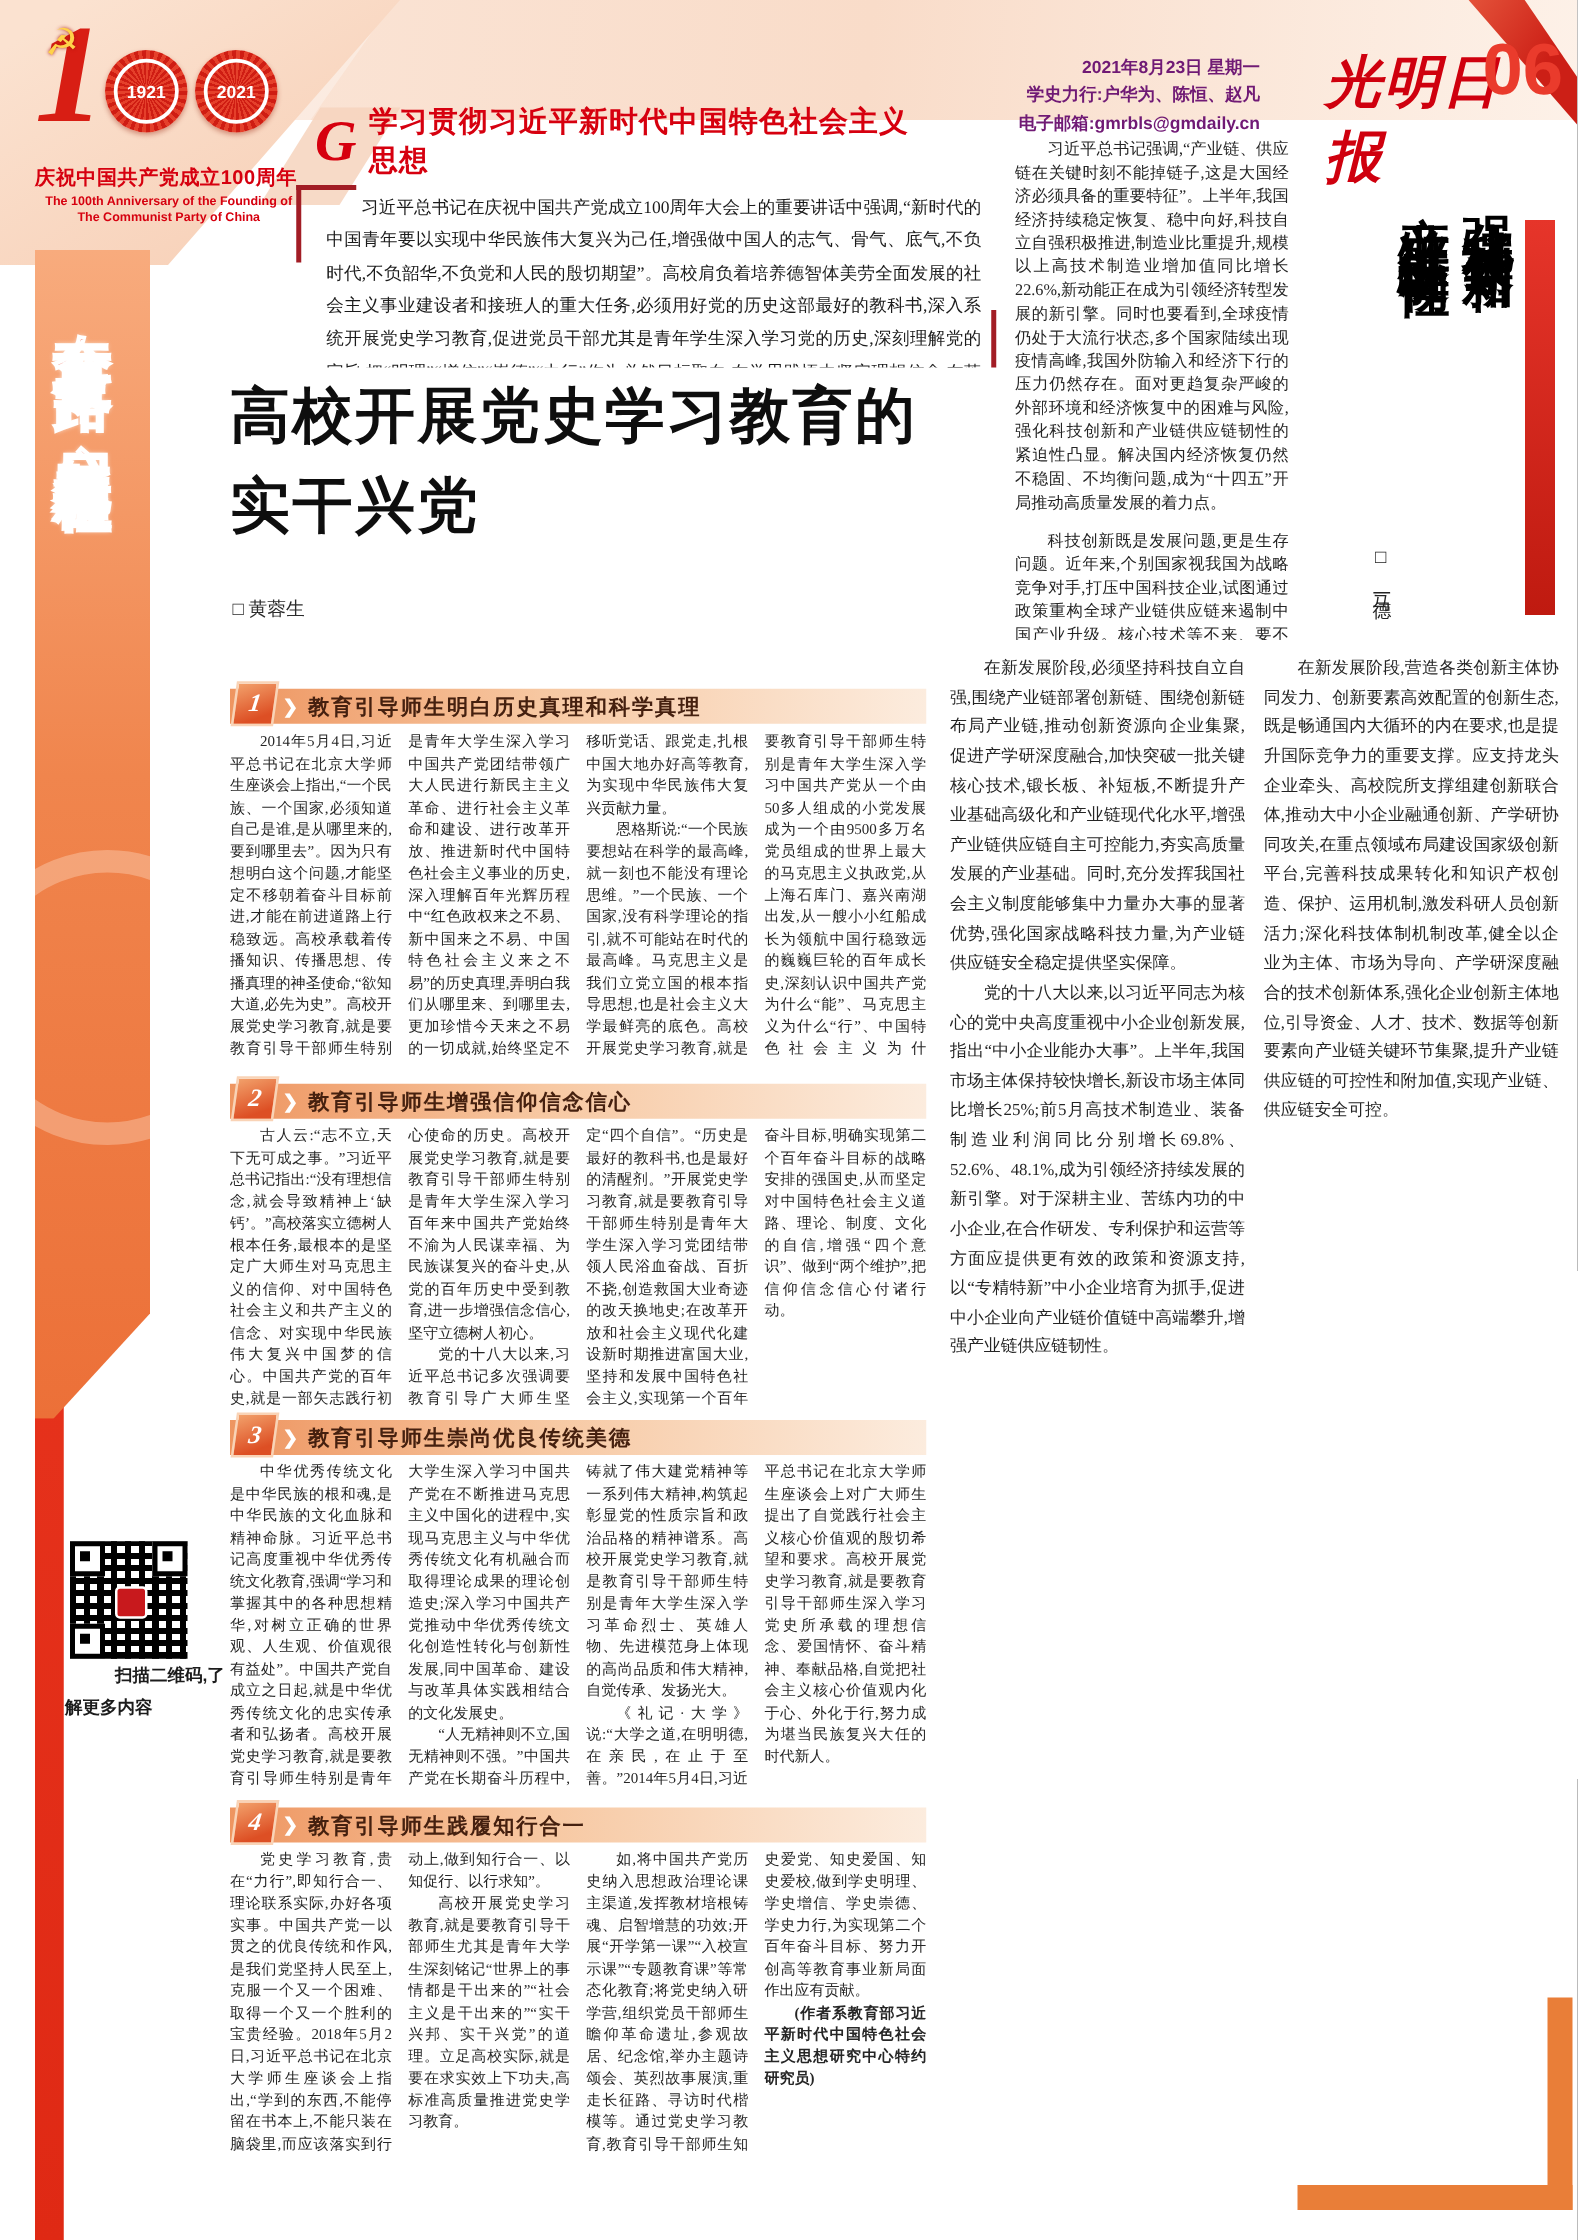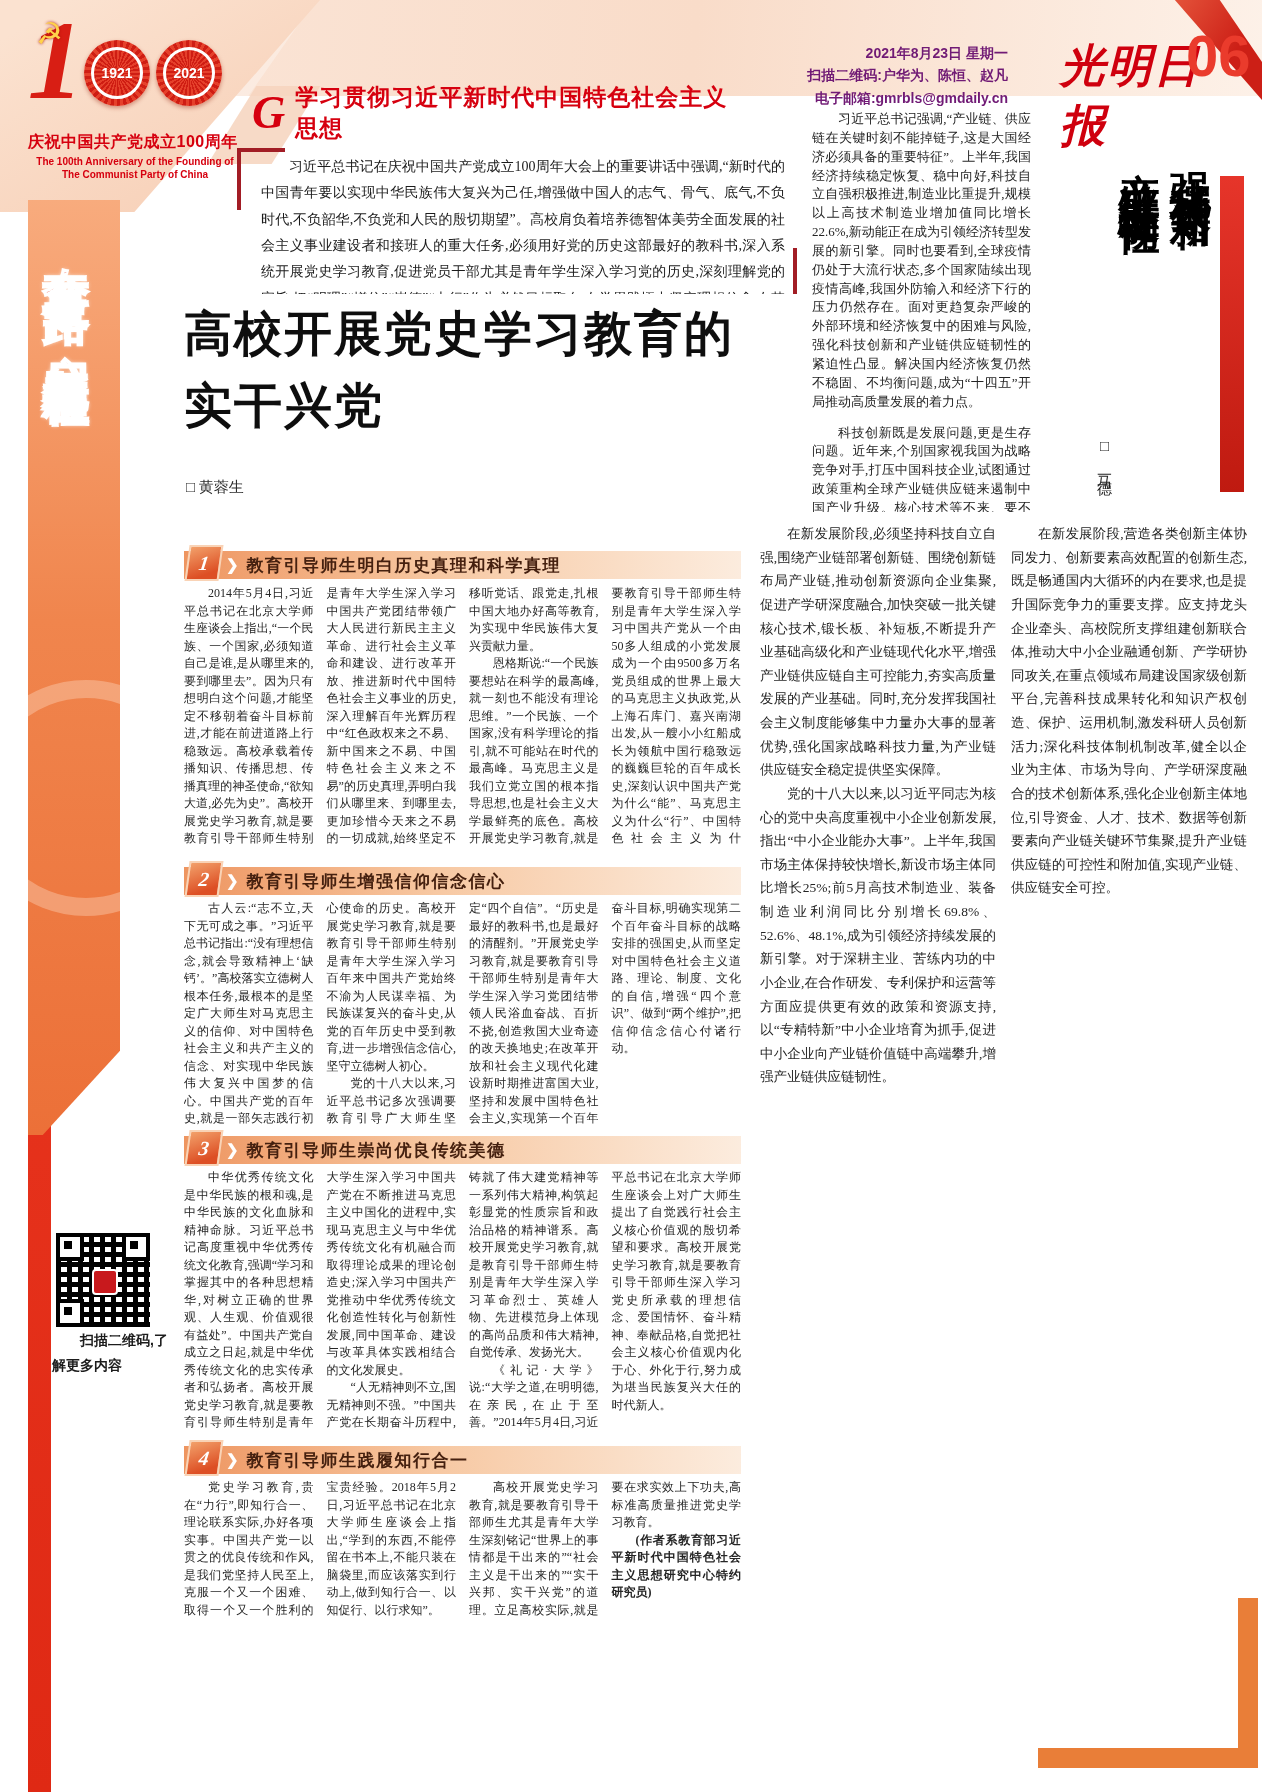--- a/index.html
+++ b/index.html
@@ -56,21 +56,21 @@
   .qr{position:absolute;left:56px;top:1233px;width:94px;height:94px;background:#fff;
     background-image:repeating-linear-gradient(0deg,#000 0 5px,transparent 5px 10px),
       repeating-linear-gradient(90deg,#000 0 5px,#fff 5px 11px);}
   .qr-f{position:absolute;width:20px;height:20px;border:4px solid #000;background:#fff;}
   .qr-f::after{content:"";position:absolute;left:4px;top:4px;width:8px;height:8px;background:#000;}
   .qr-f.tl{left:0;top:0;} .qr-f.tr{right:0;top:0;} .qr-f.bl{left:0;bottom:0;}
   .qr-c{position:absolute;left:36px;top:36px;width:22px;height:22px;background:#c8191d;
     border:2px solid #fff;border-radius:4px;}
   .qr-cap{position:absolute;left:52px;top:1328px;width:140px;font-size:14px;font-weight:700;
     color:#1c1c1c;line-height:1.75;}
-  .qr-cap div:first-child{text-indent:2em;}
+  .qr-cap div:first-child{text-indent:2em;padding-left:12px;}
   
   .g-banner{position:absolute;left:252px;top:88px;width:486px;height:50px;display:flex;align-items:center;}
   .g-mark{font-size:46px;line-height:1;font-weight:700;font-style:italic;color:#d6000f;
     font-family:"Liberation Serif",serif;margin-right:10px;}
   .g-title{font-size:23px;font-weight:900;color:#d6000f;letter-spacing:1px;}
   
   .quote{position:absolute;left:237px;top:142px;width:560px;height:154px;}
   .q-tl{position:absolute;left:0;top:6px;width:44px;height:58px;
     border-top:4px solid #a21d25;border-left:4px solid #a21d25;}
   .q-br{position:absolute;right:0;bottom:2px;width:4px;height:46px;background:#a21d25;}
@@ -124,21 +124,21 @@
 
   <div class="top-band"></div>
   <div class="band-stripe" style="left:120px"></div>
   <div class="band-stripe" style="left:210px;opacity:.6"></div>
   <div class="corner-peach"></div>
   <div class="g-stripe"></div>
   <div class="corner-ribbon"></div>
 
   <div class="header-meta">
     <div>2021年8月23日 星期一</div>
-    <div>扫描二维码:户华为、陈恒、赵凡</div>
+    <div>学史力行:户华为、陈恒、赵凡</div>
     <div>电子邮箱:gmrbls@gmdaily.cn</div>
   </div>
   <div class="masthead">光明日报</div>
   <div class="page-no">06</div>
 
   <div class="logo">
     <div class="logo-art">
       <div class="logo-one">1</div>
       <div class="logo-hs">☭</div>
       <div class="ring r1">
@@ -222,20 +222,21 @@
   </div>
 
   <div class="section-bar" style="top:1446px">
     <span class="sec-badge">4</span>
     <span class="sec-chevron">❯</span>
     <span class="sec-title">教育引导师生践履知行合一</span>
   </div>
   <div class="sec-body s4b">
     <p>党史学习教育,贵在“力行”,即知行合一、理论联系实际,办好各项实事。中国共产党一以贯之的优良传统和作风,是我们党坚持人民至上,克服一个又一个困难、取得一个又一个胜利的宝贵经验。2018年5月2日,习近平总书记在北京大学师生座谈会上指出,“学到的东西,不能停留在书本上,不能只装在脑袋里,而应该落实到行动上,做到知行合一、以知促行、以行求知”。</p>
     <p>高校开展党史学习教育,就是要教育引导干部师生尤其是青年大学生深刻铭记“世界上的事情都是干出来的”“社会主义是干出来的”“实干兴邦、实干兴党”的道理。立足高校实际,就是要在求实效上下功夫,高标准高质量推进党史学习教育。</p>
+    <p>如,将中国共产党历史纳入思想政治理论课主渠道,发挥教材培根铸魂、启智增慧的功效;开展“开学第一课”“入校宣示课”“专题教育课”等常态化教育;将党史纳入研学营,组织党员干部师生瞻仰革命遗址,参观故居、纪念馆,举办主题诗颂会、英烈故事展演,重走长征路、寻访时代楷模等。通过党史学习教育,教育引导干部师生知史爱党、知史爱国、知史爱校,做到学史明理、学史增信、学史崇德、学史力行,为实现第二个百年奋斗目标、努力开创高等教育事业新局面作出应有贡献。</p>
     <p class="note">(作者系教育部习近平新时代中国特色社会主义思想研究中心特约研究员)</p>
   </div>
 
   <div class="ra-top">
     <p>习近平总书记强调,“产业链、供应链在关键时刻不能掉链子,这是大国经济必须具备的重要特征”。上半年,我国经济持续稳定恢复、稳中向好,科技自立自强积极推进,制造业比重提升,规模以上高技术制造业增加值同比增长22.6%,新动能正在成为引领经济转型发展的新引擎。同时也要看到,全球疫情仍处于大流行状态,多个国家陆续出现疫情高峰,我国外防输入和经济下行的压力仍然存在。面对更趋复杂严峻的外部环境和经济恢复中的困难与风险,强化科技创新和产业链供应链韧性的紧迫性凸显。解决国内经济恢复仍然不稳固、不均衡问题,成为“十四五”开局推动高质量发展的着力点。</p>
     <p>科技创新既是发展问题,更是生存问题。近年来,个别国家视我国为战略竞争对手,打压中国科技企业,试图通过政策重构全球产业链供应链来遏制中国产业升级。核心技术等不来、要不来,如果我们不能准确把握发展规律、应对挑战,完善国家创新体系,一旦遭遇产业升级迟滞,向上攀升的进程就会被干扰打断。</p>
   </div>
 
   <div class="ra-title">
     <div class="ra-t">强化科技创新和</div>

